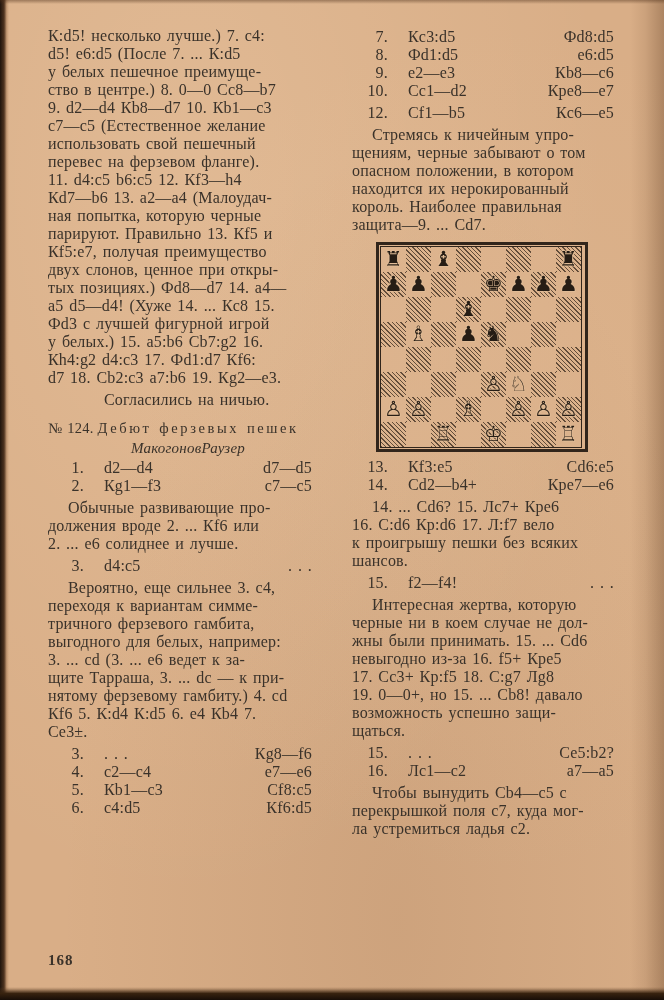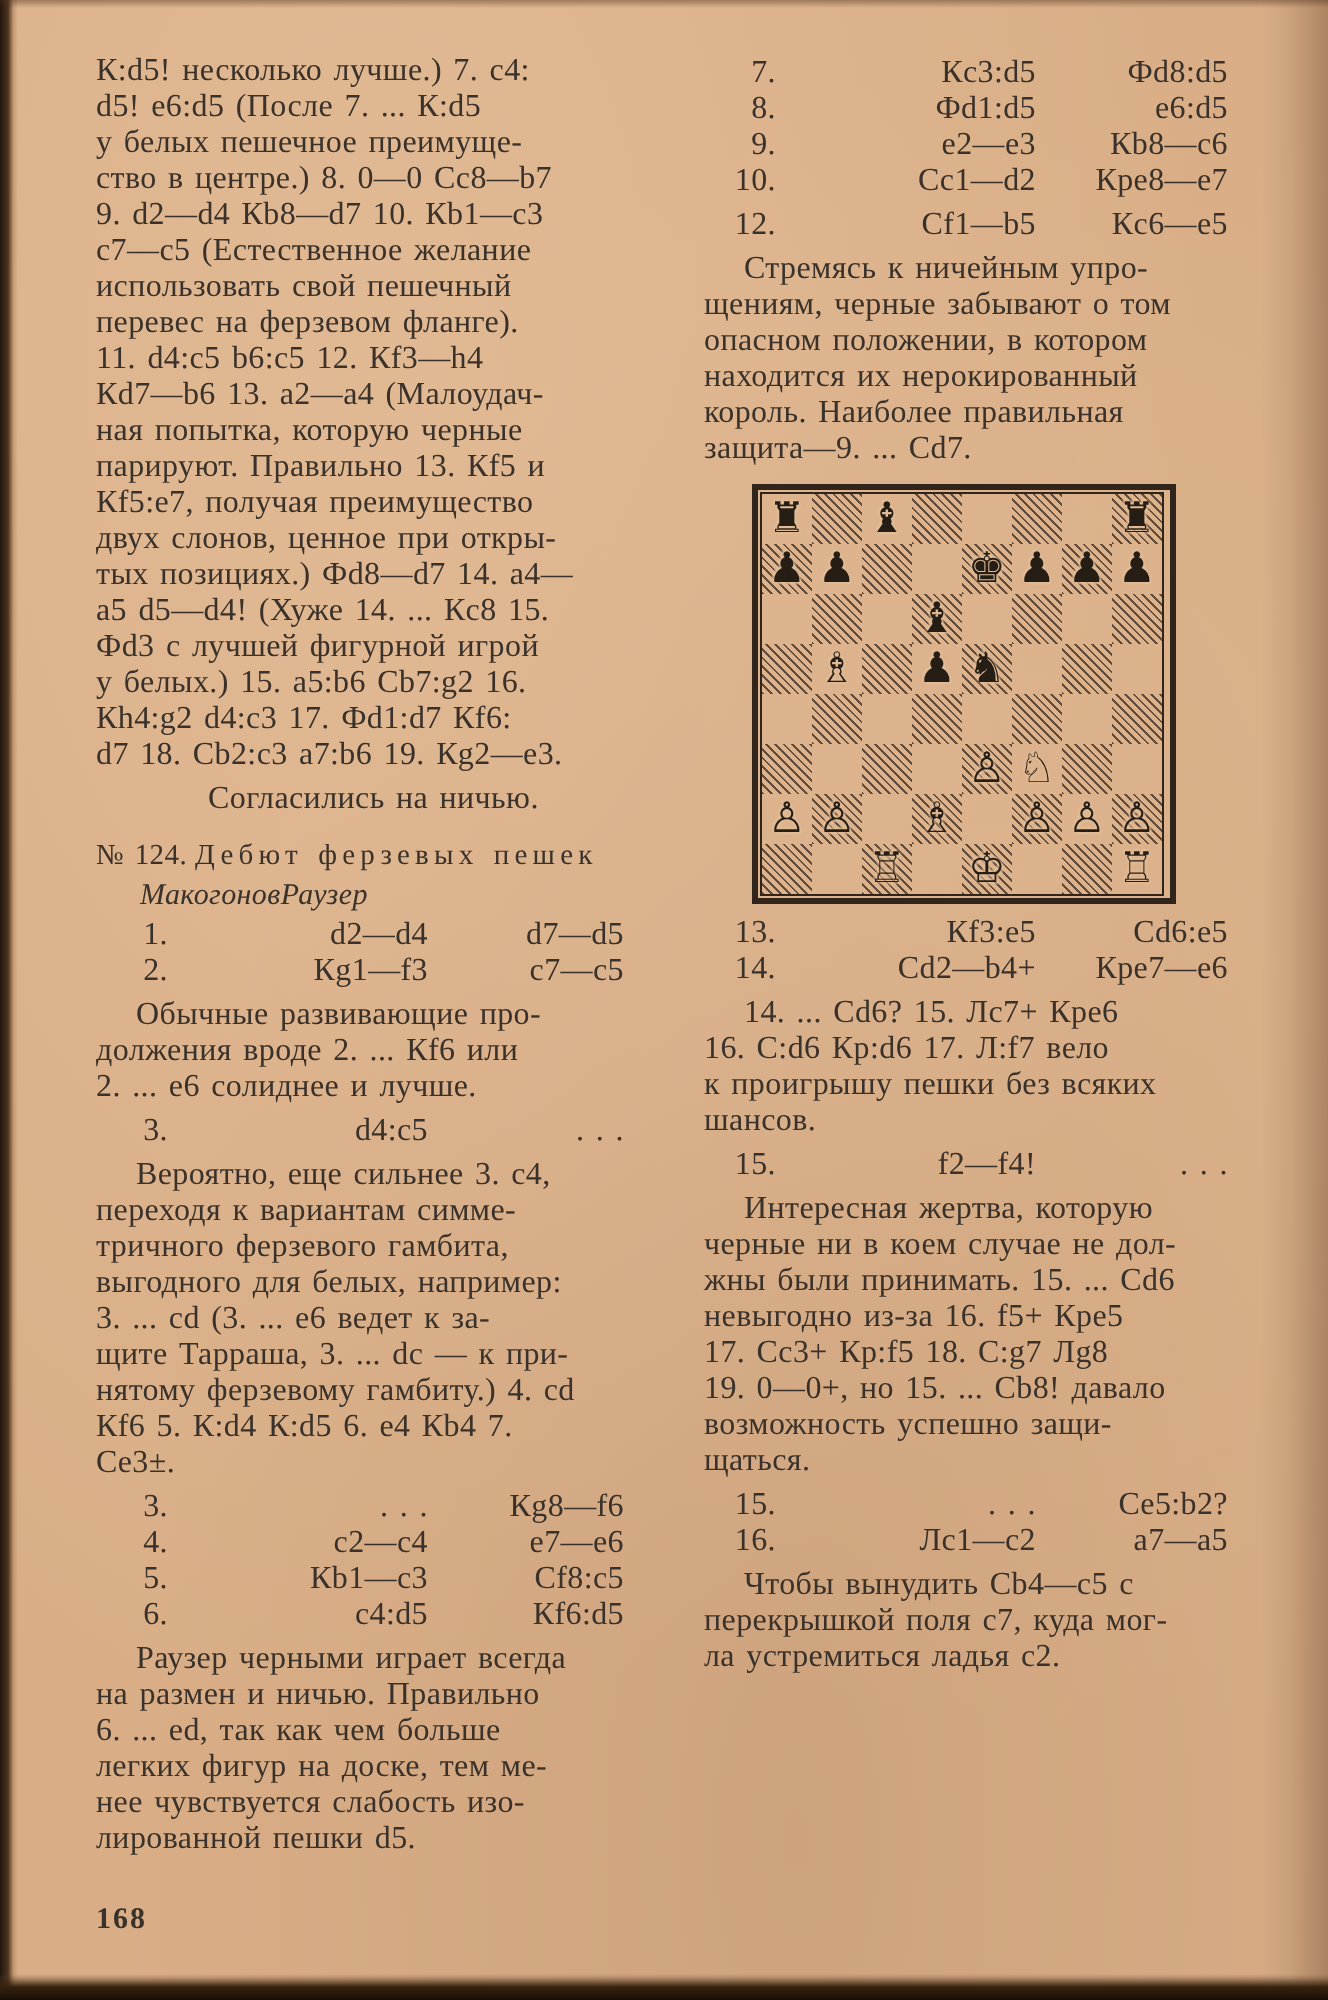--- a/index.html
+++ b/index.html
@@ -30,27 +30,27 @@
   .col-left{left:48px;width:292px;}
   .col-right{left:352px;width:290px;}
 
   .para{margin:0 0 4px 0;white-space:pre-line;}
   .para.indent{text-indent:20px;}
   .draw-line{margin:0 0 10px 0;padding-left:56px;}
 
   .game-header{margin:6px 0 2px 0;font-size:14.5px;white-space:nowrap;}
   .game-header .num{margin-right:4px;}
   .game-header .title{letter-spacing:2.6px;}
-  .players{display:flex;justify-content:flex-start;
+  .players{display:flex;justify-content:center;
     font-style:italic;font-size:15px;padding:0 34px 0 22px;margin-bottom:2px;}
 
   .mrows{margin:1px 0 4px 0;}
   .mrow{display:grid;grid-template-columns:44px 122px 1fr;line-height:18px;}
   .mn{text-align:right;padding-right:8px;}
-  .mw{text-align:right;padding-left:12px;}
+  .mw{text-align:left;padding-left:12px;}
   .mb{text-align:right;padding-right:28px;}
 
   .diagram-wrap{margin:8px 0 6px 24px;width:212px;}
   .diagram-frame{border:3px solid #31251b;padding:1px;background:rgba(221,180,142,.5);}
   .board{border:1px solid #31251b;display:grid;grid-template-columns:repeat(8,25px);
     grid-auto-rows:25px;width:200px;}
   .sq{position:relative;display:flex;align-items:center;justify-content:center;}
   .sq.dark{background-image:repeating-linear-gradient(45deg,
       rgba(64,48,34,.78) 0px, rgba(64,48,34,.78) 1px,
       rgba(64,48,34,0) 1px, rgba(64,48,34,0) 3.1px);}
@@ -148,26 +148,20 @@
       <span class="mw">Кb1—c3</span>
       <span class="mb">Сf8:c5</span>
     </div>
     <div class="mrow">
       <span class="mn">6.</span>
       <span class="mw">c4:d5</span>
       <span class="mb">Кf6:d5</span>
     </div>
   </div>
 
-  <p class="para indent">Раузер черными играет всегда
-на размен и ничью. Правильно
-6. ... ed, так как чем больше
-легких фигур на доске, тем ме-
-нее чувствуется слабость изо-
-лированной пешки d5.</p>
 </div>
 
 <div class="col col-right">
   <div class="mrows">
     <div class="mrow">
       <span class="mn">7.</span>
       <span class="mw">Кc3:d5</span>
       <span class="mb">Фd8:d5</span>
     </div>
     <div class="mrow">

